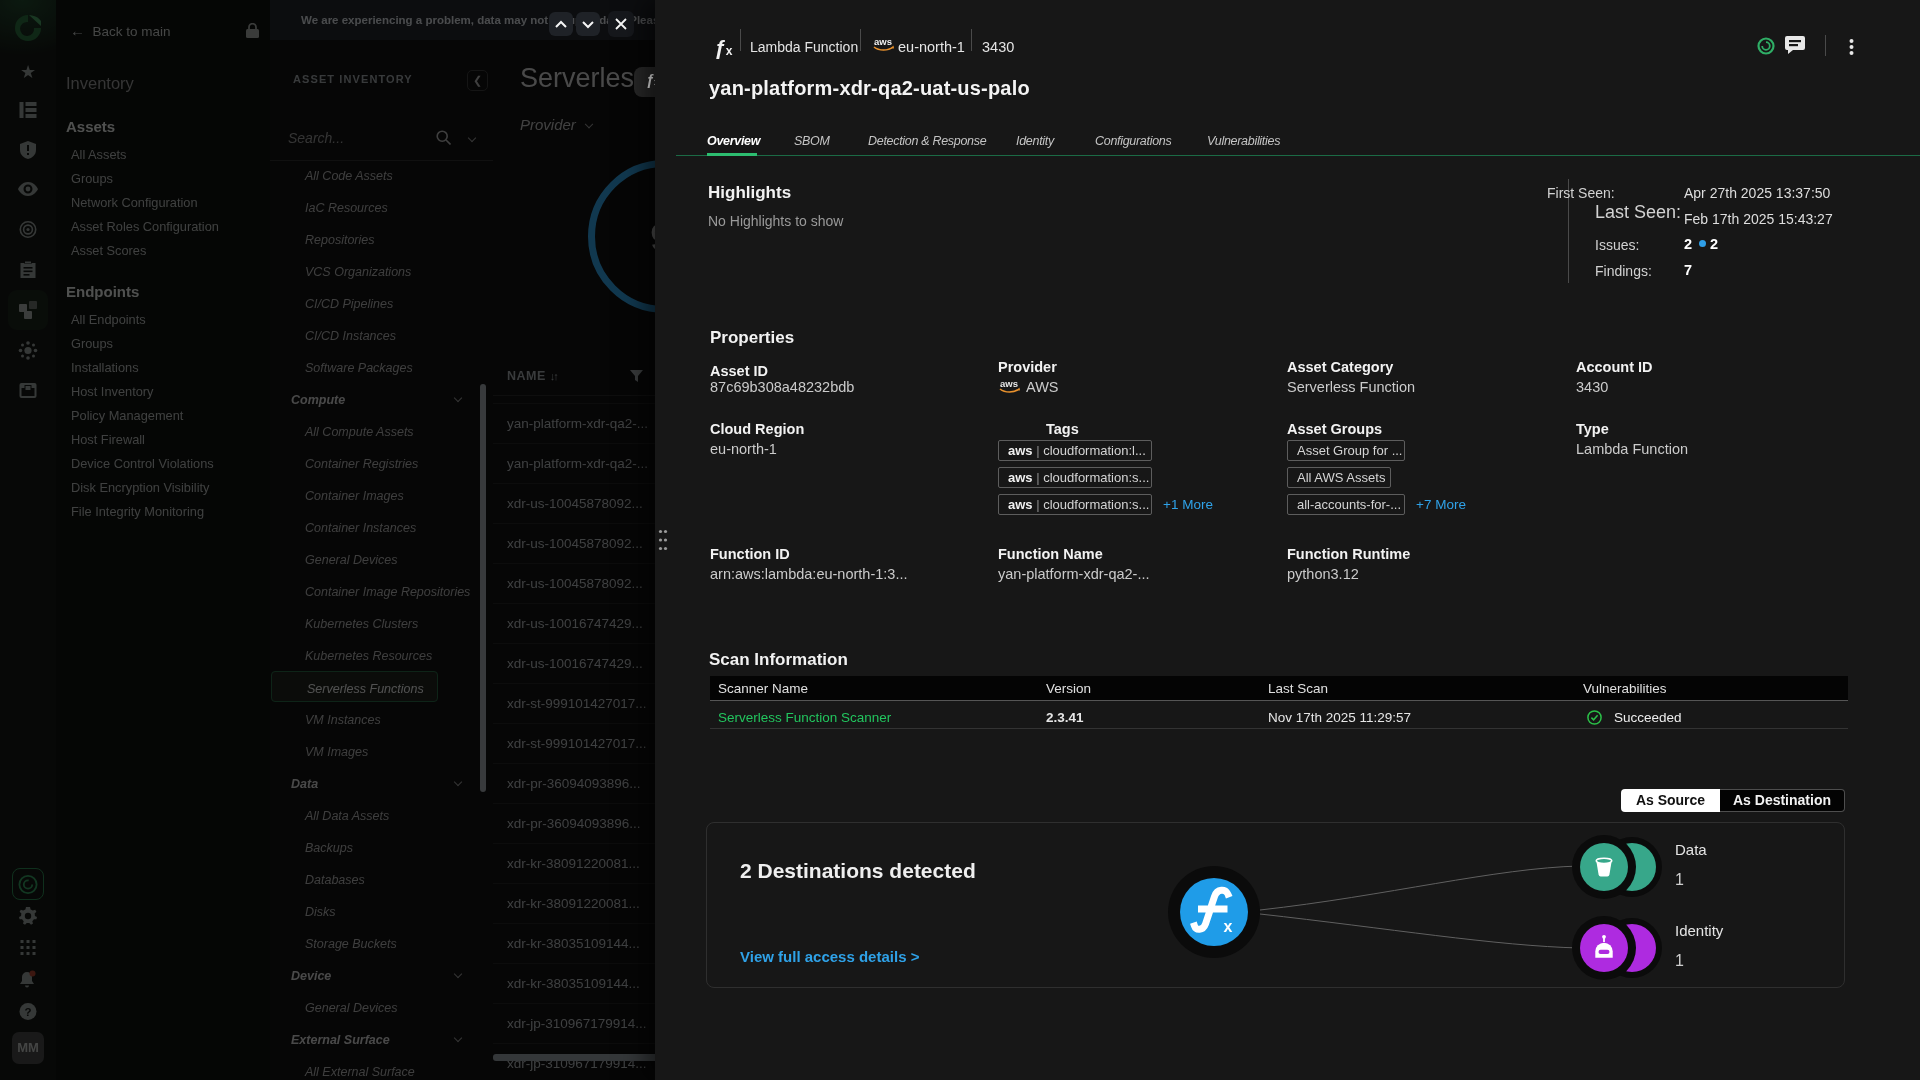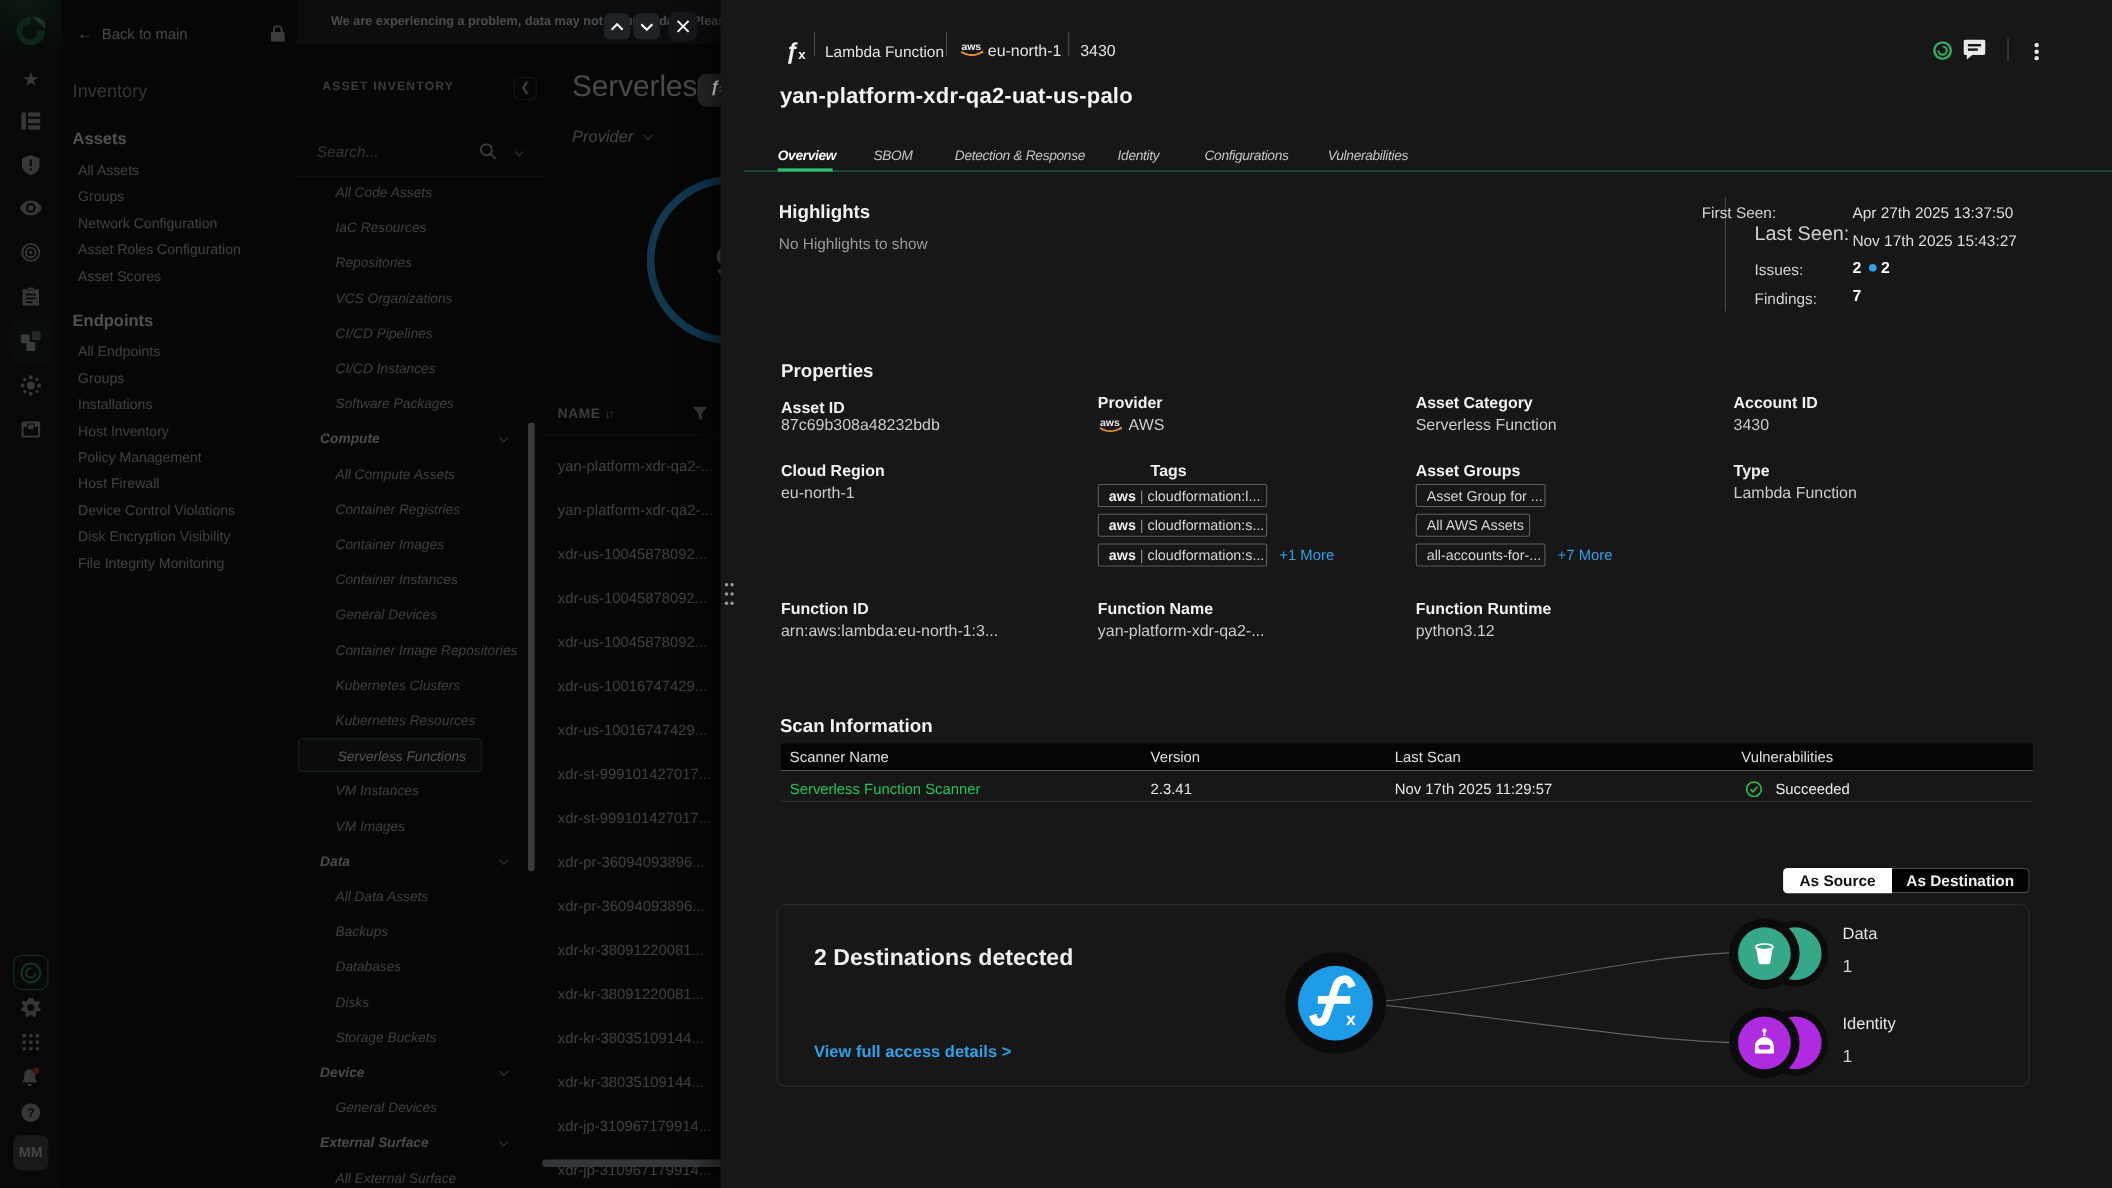--- a/index.html
+++ b/index.html
@@ -302,21 +302,21 @@
     <div class="tab" style="left:552px;top:134px;">Vulnerabilities</div>
     <div class="abs" style="left:21px;top:155px;width:1244px;height:1px;background:#1b6b45;"></div>
     <div class="abs" style="left:52px;top:153px;width:50px;height:3px;background:#2dbd70;"></div>
 
     <div class="abs" style="left:53px;top:183px;font-size:17px;font-weight:bold;color:#f2f2f2;">Highlights</div>
     <div class="abs" style="left:53px;top:213px;font-size:14px;color:#9a9a9a;">No Highlights to show</div>
     <div class="abs" style="left:913px;top:179px;width:1px;height:104px;background:#4a4a4a;"></div>
     <div class="abs" style="left:892px;top:185px;font-size:14px;color:#d2d2d2;">First Seen:</div>
     <div class="abs" style="left:1029px;top:185px;font-size:14px;color:#dedede;">Apr 27th 2025 13:37:50</div>
     <div class="abs" style="left:940px;top:202px;font-size:18px;color:#d2d2d2;">Last Seen:</div>
-    <div class="abs" style="left:1029px;top:211px;font-size:14px;color:#dedede;">Nov 17th 2025 15:43:27</div>
+    <div class="abs" style="left:1029px;top:211px;font-size:14px;color:#dedede;">Feb 17th 2025 15:43:27</div>
     <div class="abs" style="left:940px;top:237px;font-size:14px;color:#d2d2d2;">Issues:</div>
     <div class="abs" style="left:1029px;top:236px;font-size:14.5px;color:#fff;font-weight:bold;">2</div>
     <div class="abs" style="left:1044px;top:240px;width:7px;height:7px;border-radius:50%;background:#2f9fe8;"></div>
     <div class="abs" style="left:1055px;top:236px;font-size:14.5px;color:#fff;font-weight:bold;">2</div>
     <div class="abs" style="left:940px;top:263px;font-size:14px;color:#d2d2d2;">Findings:</div>
     <div class="abs" style="left:1029px;top:262px;font-size:14.5px;color:#fff;font-weight:bold;">7</div>
 
     <div class="abs" style="left:55px;top:328px;font-size:17px;font-weight:bold;color:#f2f2f2;">Properties</div>
     <div class="plabel" style="left:55px;top:363px;text-align:right;">Asset ID</div>
     <div class="pvalue" style="left:55px;top:379px;">87c69b308a48232bdb</div>
@@ -364,21 +364,21 @@
       </svg>
 
     <div class="abs" style="left:54px;top:650px;font-size:17px;font-weight:bold;color:#f2f2f2;">Scan Information</div>
     <div class="abs" style="left:55px;top:676px;width:1138px;height:24px;background:#040404;"></div>
     <div class="abs" style="left:63px;top:681px;font-size:13.5px;color:#e0e0e0;">Scanner Name</div>
     <div class="abs" style="left:391px;top:681px;font-size:13.5px;color:#e0e0e0;">Version</div>
     <div class="abs" style="left:613px;top:681px;font-size:13.5px;color:#e0e0e0;">Last Scan</div>
     <div class="abs" style="left:928px;top:681px;font-size:13.5px;color:#e0e0e0;">Vulnerabilities</div>
     <div class="abs" style="left:55px;top:700px;width:1138px;height:29px;border-top:1px solid #555;border-bottom:1px solid #333;"></div>
     <div class="abs" style="left:63px;top:710px;font-size:13.5px;color:#22c55e;">Serverless Function Scanner</div>
-    <div class="abs" style="left:391px;top:710px;font-size:13.5px;color:#e6e6e6;">2.3.41</div>
+    <div class="abs" style="left:391px;top:710px;font-size:13.5px;color:#e6e6e6;font-weight:bold;">2.3.41</div>
     <div class="abs" style="left:613px;top:710px;font-size:13.5px;color:#e6e6e6;">Nov 17th 2025 11:29:57</div>
     <svg class="abs" style="left:932px;top:710px" width="15" height="15" viewBox="0 0 15 15">
         <circle cx="7.5" cy="7.5" r="6.6" fill="none" stroke="#2bc048" stroke-width="1.5"></circle>
         <path d="M4.4 7.6 L6.6 9.8 L10.6 5.2" fill="none" stroke="#2bc048" stroke-width="1.5"></path>
       </svg>
     <div class="abs" style="left:959px;top:710px;font-size:13.5px;color:#ededed;">Succeeded</div>
 
     <div class="abs" style="left:966px;top:789px;width:99px;height:23px;background:#fff;border-radius:4px 0 0 4px;color:#101010;font-size:14px;font-weight:bold;text-align:center;line-height:23px;">As Source</div>
     <div class="abs" style="left:1065px;top:789px;width:125px;height:23px;background:#030303;border:1px solid #4e4e4e;border-left:none;border-radius:0 4px 4px 0;color:#f2f2f2;font-size:14px;font-weight:bold;text-align:center;line-height:21px;">As Destination</div>
 

